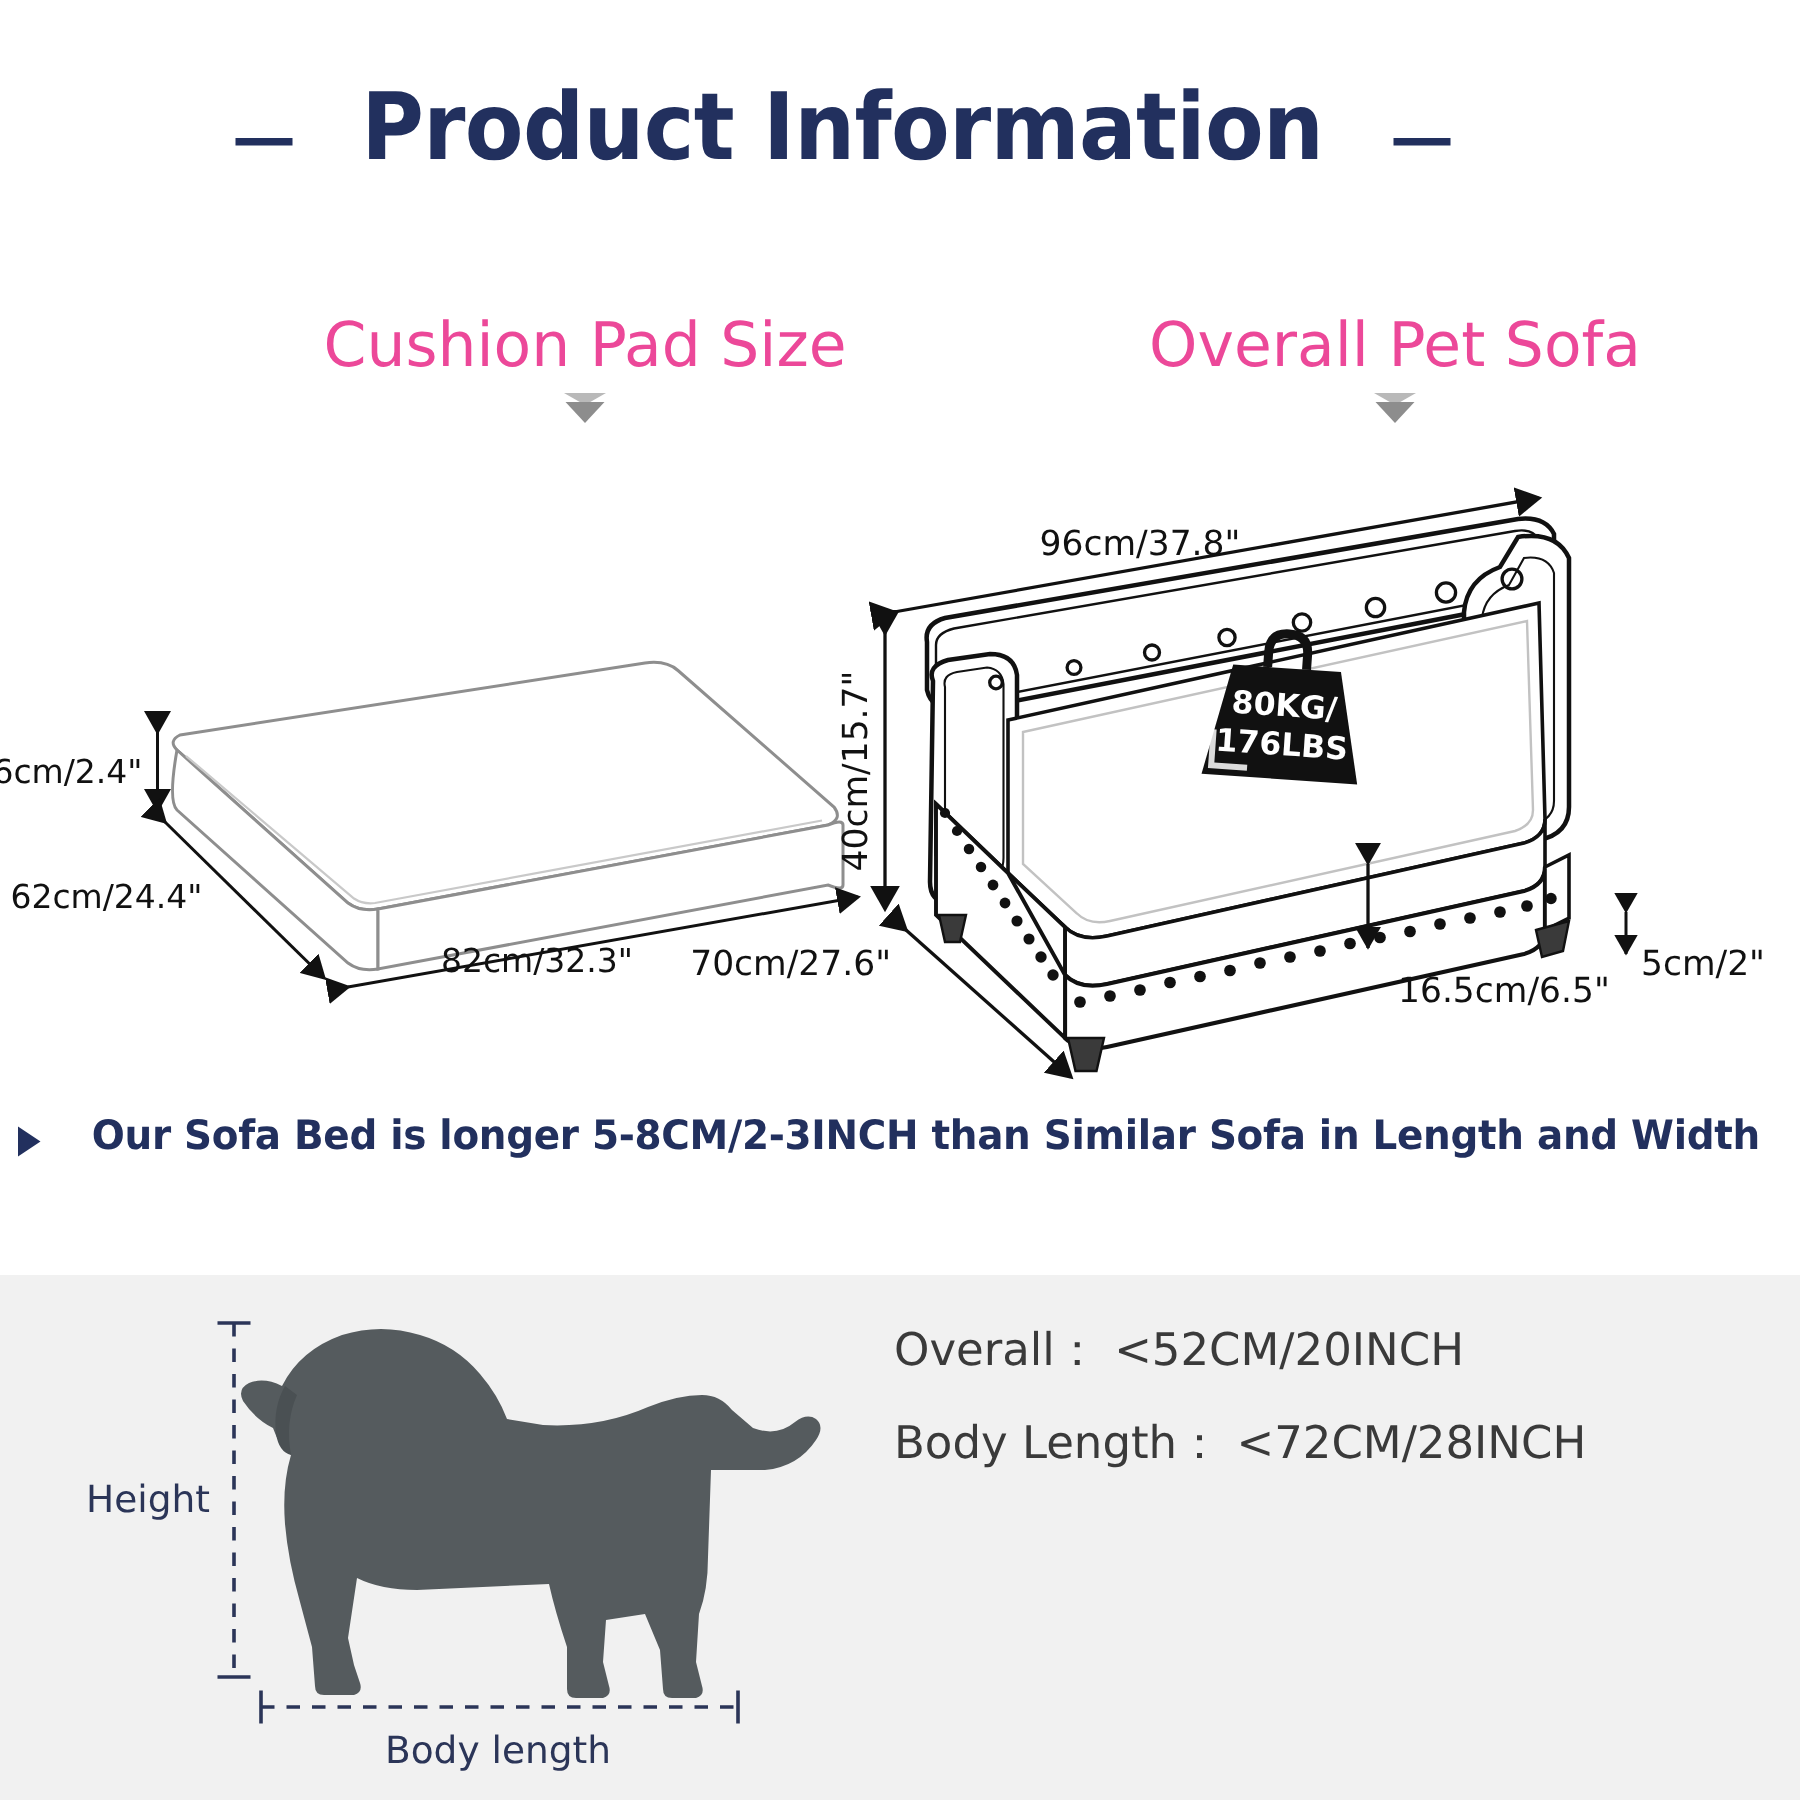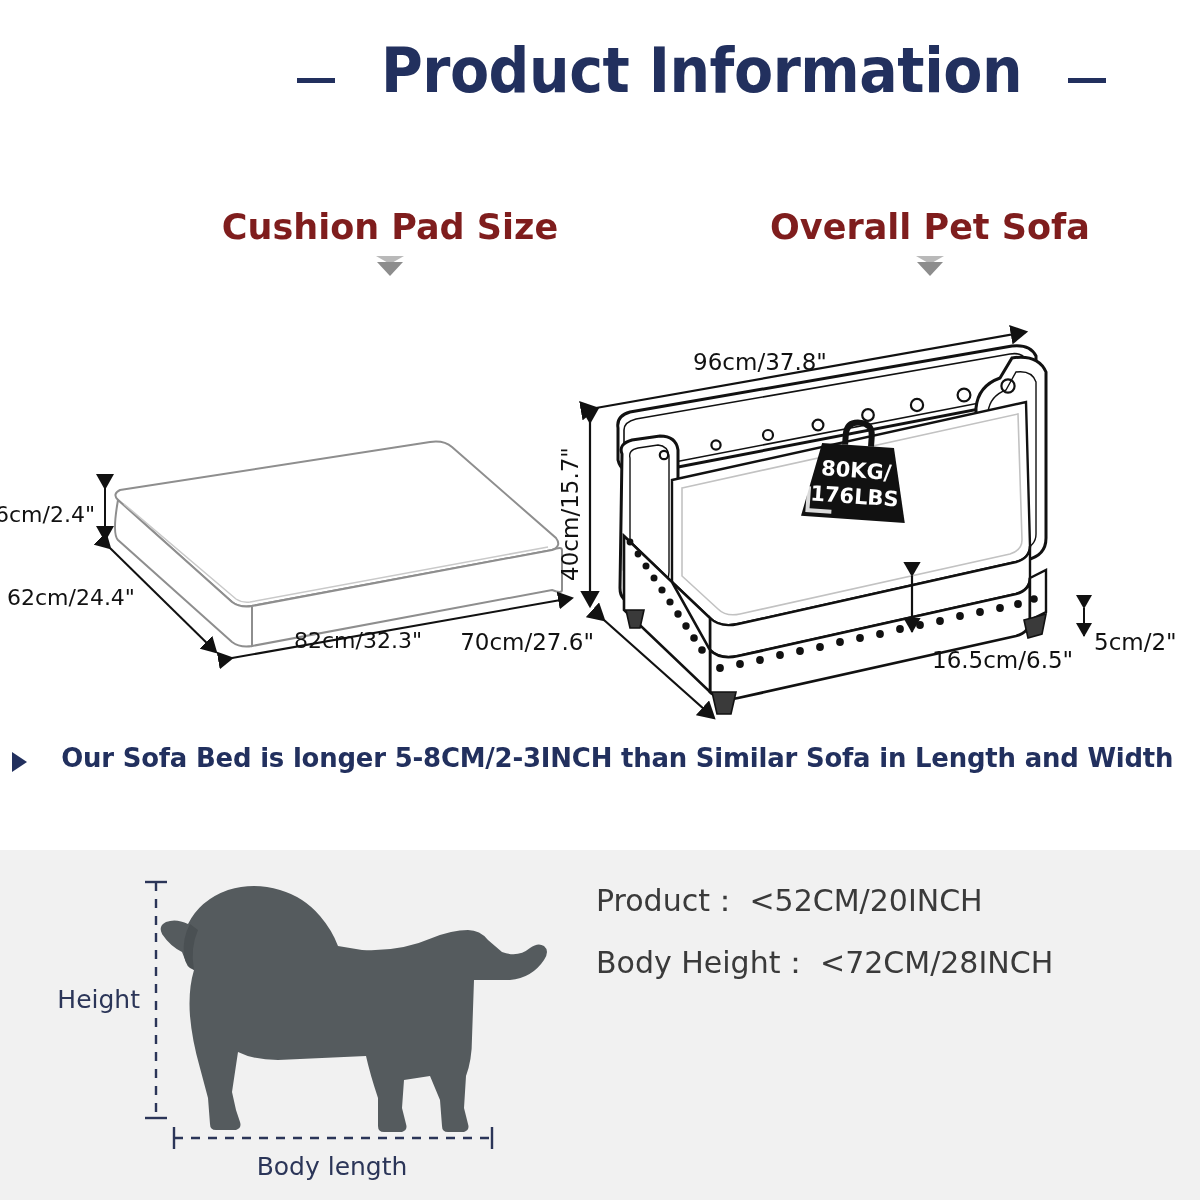--- a/index.html
+++ b/index.html
@@ -6,40 +6,40 @@
   body{
     width:1200px;height:1200px;
     background:#ffffff;
     font-family:"DejaVu Sans","Liberation Sans",sans-serif;
     overflow:hidden;position:relative;
   }
   .page{position:relative;width:1200px;height:1200px;}
 
   
   .title-row{
-    position:absolute;top:40px;left:0;width:1124px;
-    text-align:right;
+    position:absolute;top:54px;left:0;width:1124px;
+    text-align:center;
   }
   .title-row .title{
     display:inline-block;
     font-size:62px;line-height:1;
     font-weight:bold;
     color:#22305e;
     letter-spacing:-0.5px;
     transform:scaleX(0.92);
   }
   .dash{
     display:inline-block;width:38px;height:5px;background:#22305e;
     vertical-align:middle;margin:0 18px 14px 18px;
   }
 
   
   .sec-head{position:absolute;text-align:center;}
   .sec-head .h{
-    font-size:35px;font-weight:bold;color:#7f1d1d;line-height:1;
+    font-size:41px;font-weight:normal;color:#ec4899;line-height:1;
     white-space:nowrap;
   }
   #head-cushion{top:210px;left:60px;width:660px;}
   #head-sofa{top:210px;left:600px;width:660px;}
   .chev{margin-top:9px;display:block;line-height:0;}
 
   
   .diagram{position:absolute;}
   #cushion-diagram{left:0;top:400px;width:600px;height:310px;}
   #sofa-diagram{left:560px;top:320px;width:640px;height:400px;}
@@ -355,24 +355,24 @@
           <line x1="142" y1="278" x2="460" y2="278" stroke-dasharray="9 8"></line>
           <line x1="142" y1="267" x2="142" y2="289"></line>
           <line x1="460" y1="267" x2="460" y2="289"></line>
         </g>
         <text class="dimlabel" x="300" y="315" text-anchor="middle">Body length</text>
       </svg>
     </div>
 
     <div class="specs">
       <div class="spec-line">
-        <span class="lbl">Product：</span>
+        <span class="lbl">Overall：</span>
         <span class="val">&lt;52CM/20INCH</span>
       </div>
       <div class="spec-line">
-        <span class="lbl">Body Height：</span>
+        <span class="lbl">Body Length：</span>
         <span class="val">&lt;72CM/28INCH</span>
       </div>
     </div>
 
   </div>
 
 </div>
 
 </body></html>

